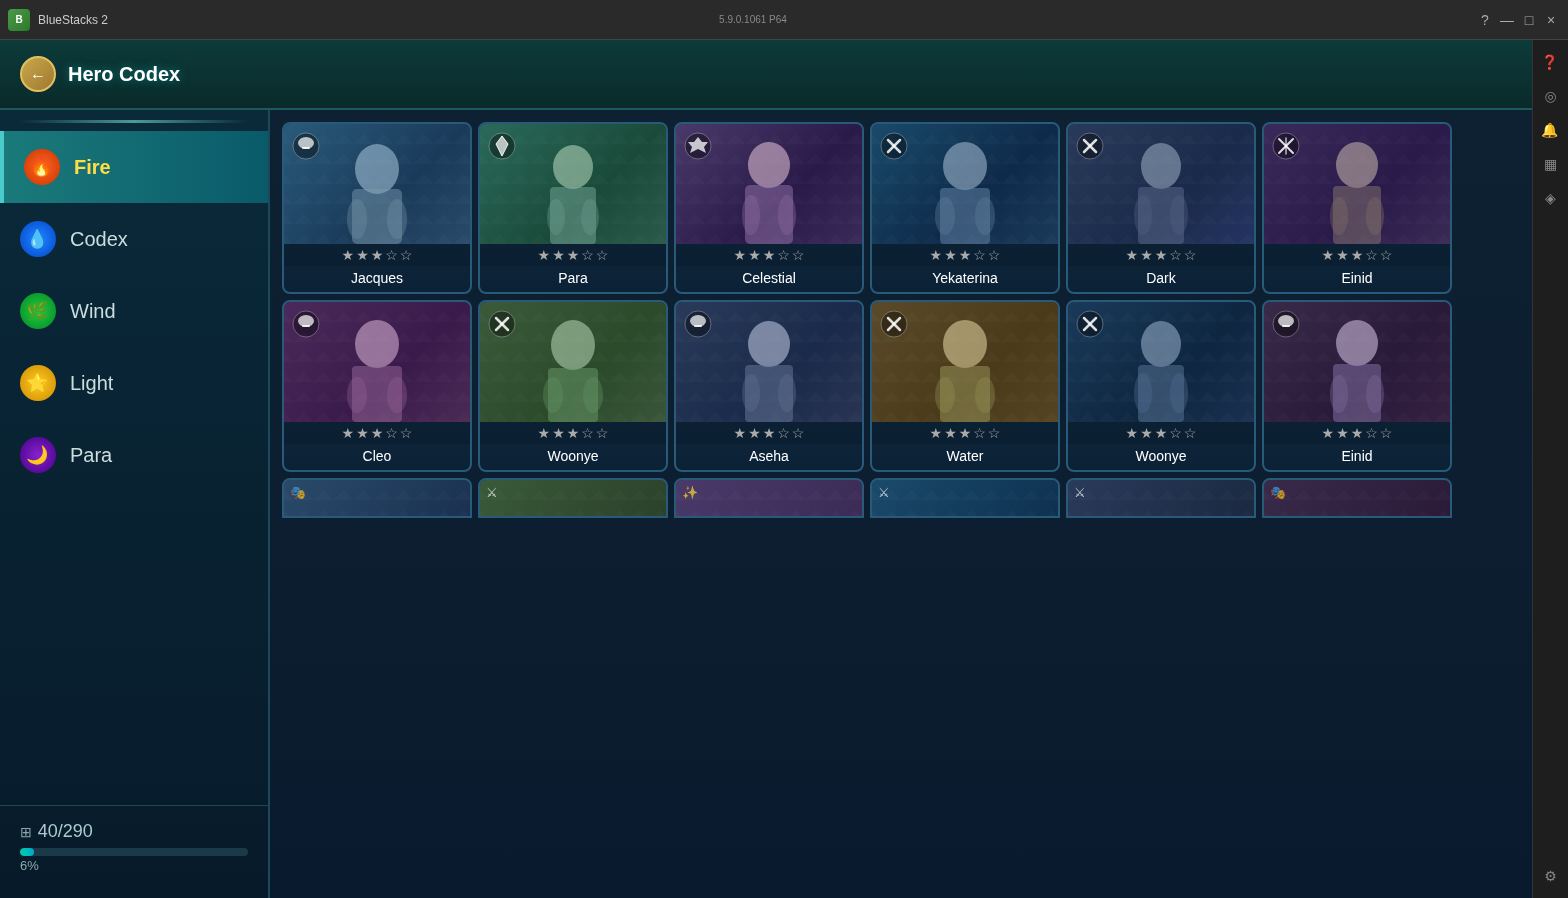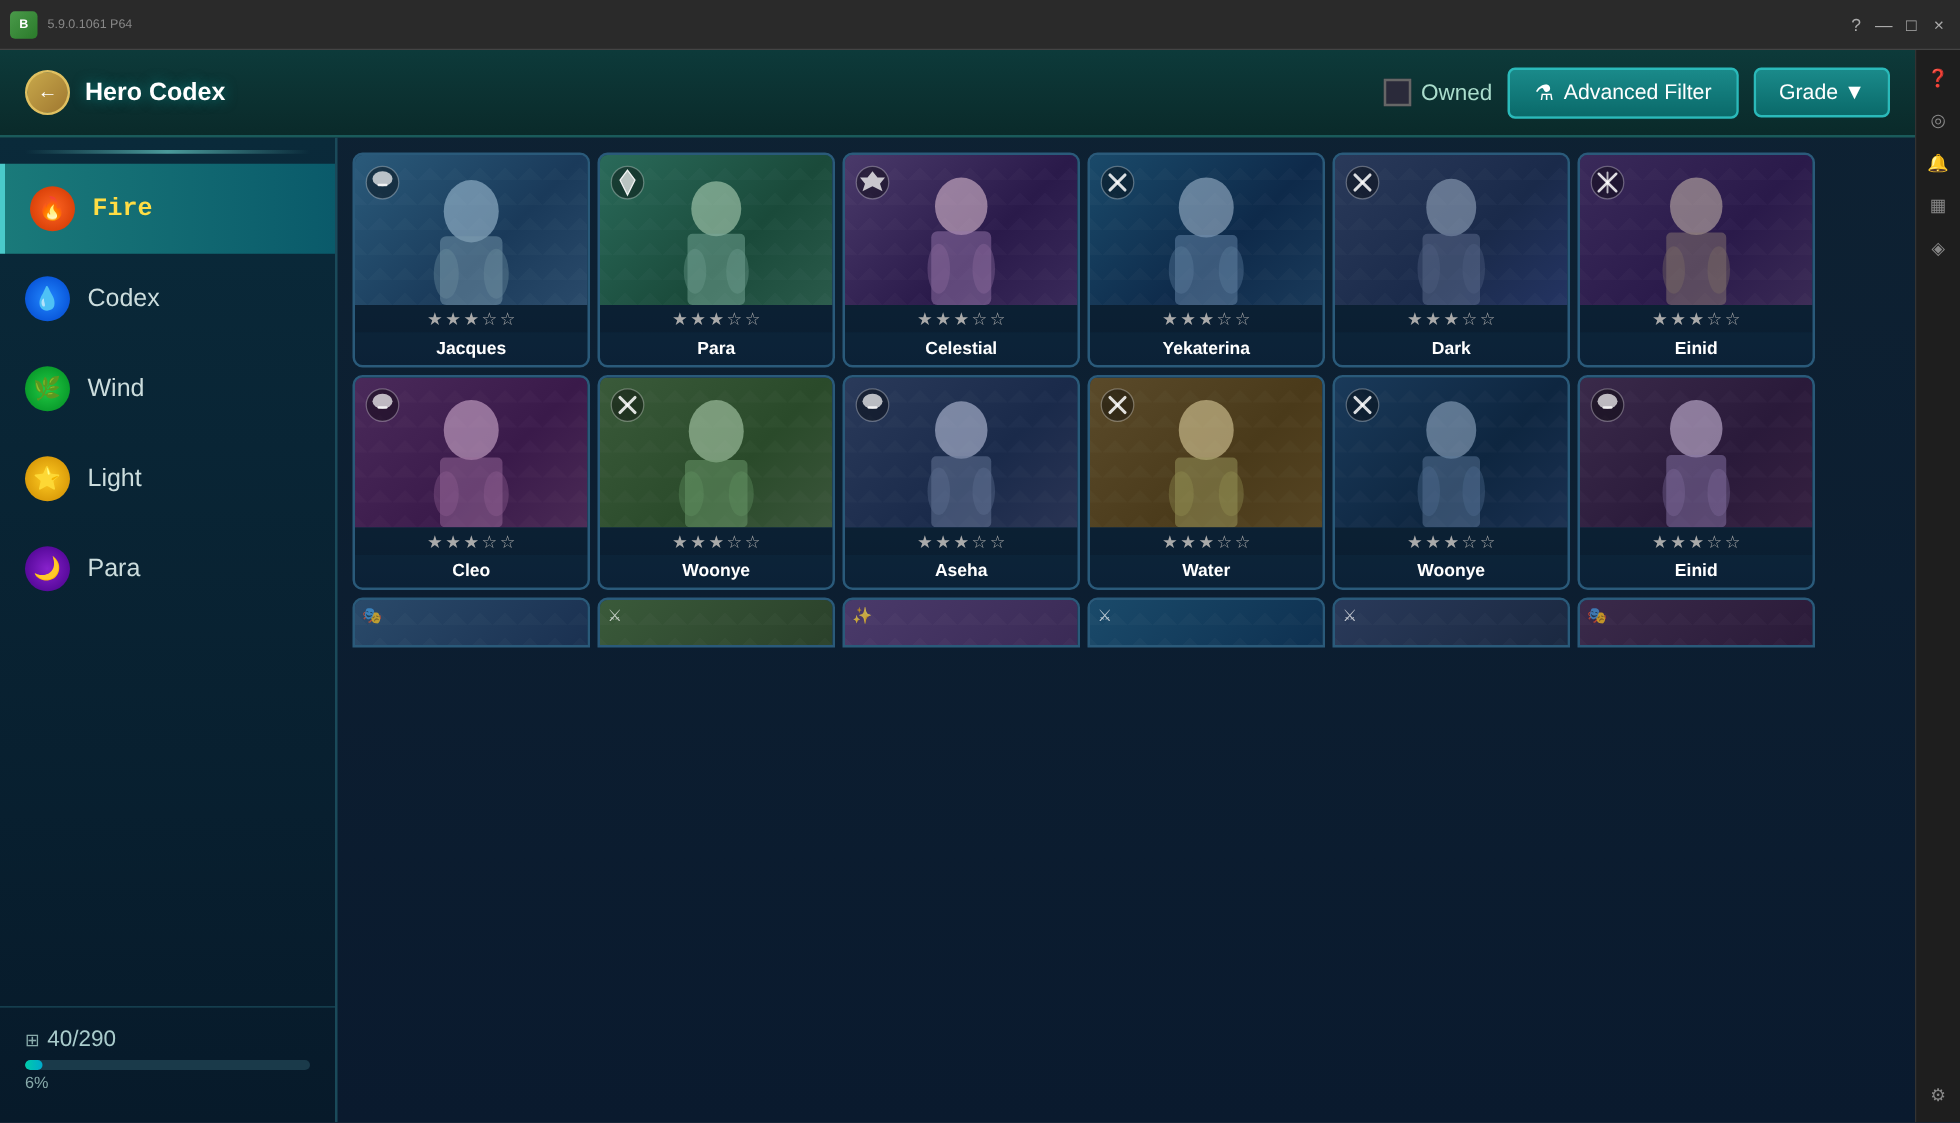--- a/index.html
+++ b/index.html
@@ -195,21 +195,20 @@
     .icon-light { background: radial-gradient(circle, #ffcc22, #cc8800); }
     .icon-dark { background: radial-gradient(circle, #8822cc, #440088); }
     .sidebar-item-label {
       font-size: 20px;
       font-weight: 500;
       color: #ccdddd;
     }
     .sidebar-item.active .sidebar-item-label {
       color: #ffdd44;
       font-weight: bold;
-      font-family: Liberation Mono, monospace;
     }
 
     
     .sidebar-bottom {
       margin-top: auto;
       padding: 15px 20px;
       border-top: 1px solid #1a4a5a;
     }
     .sidebar-count {
       font-size: 18px;
@@ -294,21 +293,21 @@
     .star {
       font-size: 14px;
       color: #aaaaaa;
     }
     .hero-name {
       text-align: center;
       font-size: 14px;
       color: #ffffff;
       padding: 4px 4px 6px;
       background: rgba(0,0,0,0.2);
-      font-weight: 700;
+      font-weight: 400;
     }
 
     
     .card-pattern {
       position: absolute;
       top: 0; left: 0; right: 0; bottom: 0;
       background-image: 
         linear-gradient(45deg, rgba(255,255,255,0.02) 25%, transparent 25%),
         linear-gradient(-45deg, rgba(255,255,255,0.02) 25%, transparent 25%);
       background-size: 20px 20px;
@@ -329,20 +328,21 @@
       border: 2px solid #2a5a7a;
       border-radius: 8px 8px 0 0;
       overflow: hidden;
     }
   </style>
 </head>
 <body>
 
 <div class="title-bar">
   <div class="title-bar-logo">B</div>
+  <span class="title-bar-text">BlueStacks 2</span>
   <span class="title-bar-version">5.9.0.1061 P64</span>
   <div style="flex:1"></div>
   <div class="title-bar-controls">
     <button class="title-bar-btn">?</button>
     <button class="title-bar-btn">—</button>
     <button class="title-bar-btn">□</button>
     <button class="title-bar-btn">×</button>
   </div>
 </div>
 
@@ -357,33 +357,20 @@
 </div>
 
 <div class="main-content">
 
   <div class="header">
     <div class="header-back-btn">
       <span>←</span>
     </div>
     <h1 class="header-title">Hero Codex</h1>
 
-    <div class="header-right">
-      <div class="owned-checkbox-area">
-        <div class="owned-checkbox"></div>
-        <span class="owned-label">Owned</span>
-      </div>
-      <button class="advanced-filter-btn">
-        <span>⚗</span>
-        <span>Advanced Filter</span>
-      </button>
-      <button class="grade-btn">
-        <span>Grade ▼</span>
-      </button>
-    </div>
   </div>
 
   <div class="body-layout">
 
     <div class="left-sidebar">
       <div class="sidebar-divider-top"></div>
 
       <div class="sidebar-item active">
         <div class="sidebar-item-icon icon-fire">🔥</div>
         <span class="sidebar-item-label">Fire</span>

